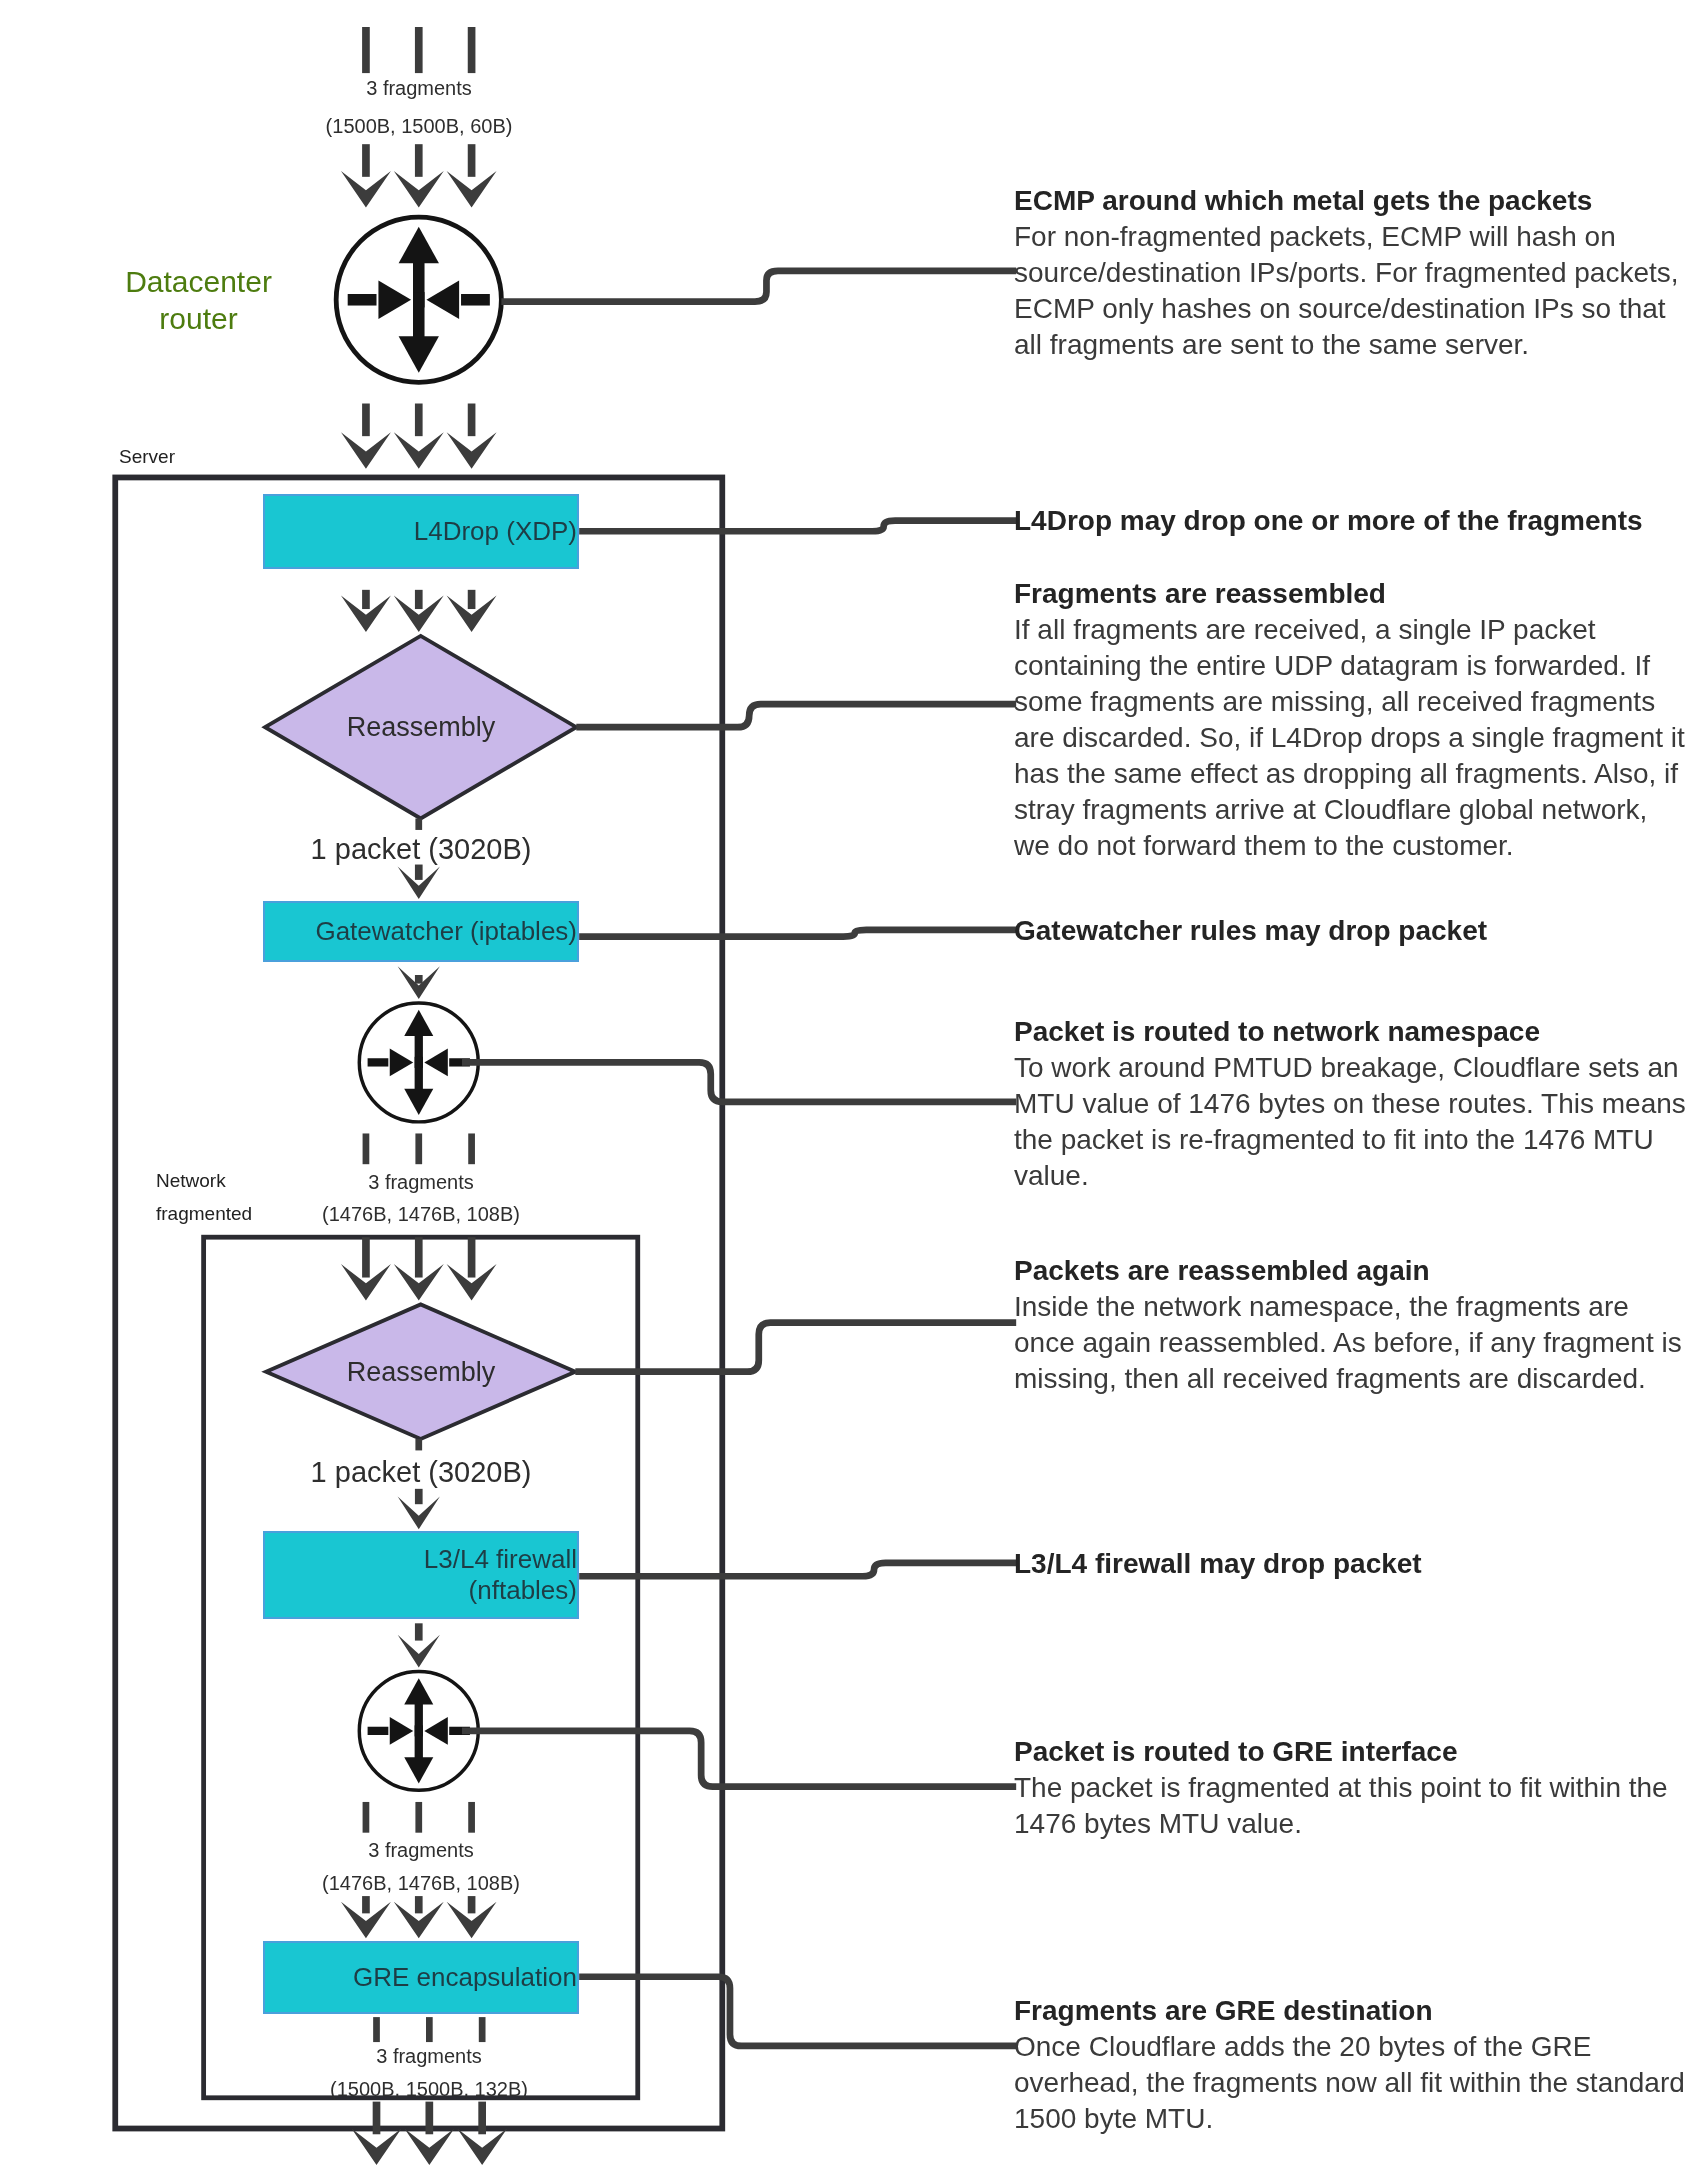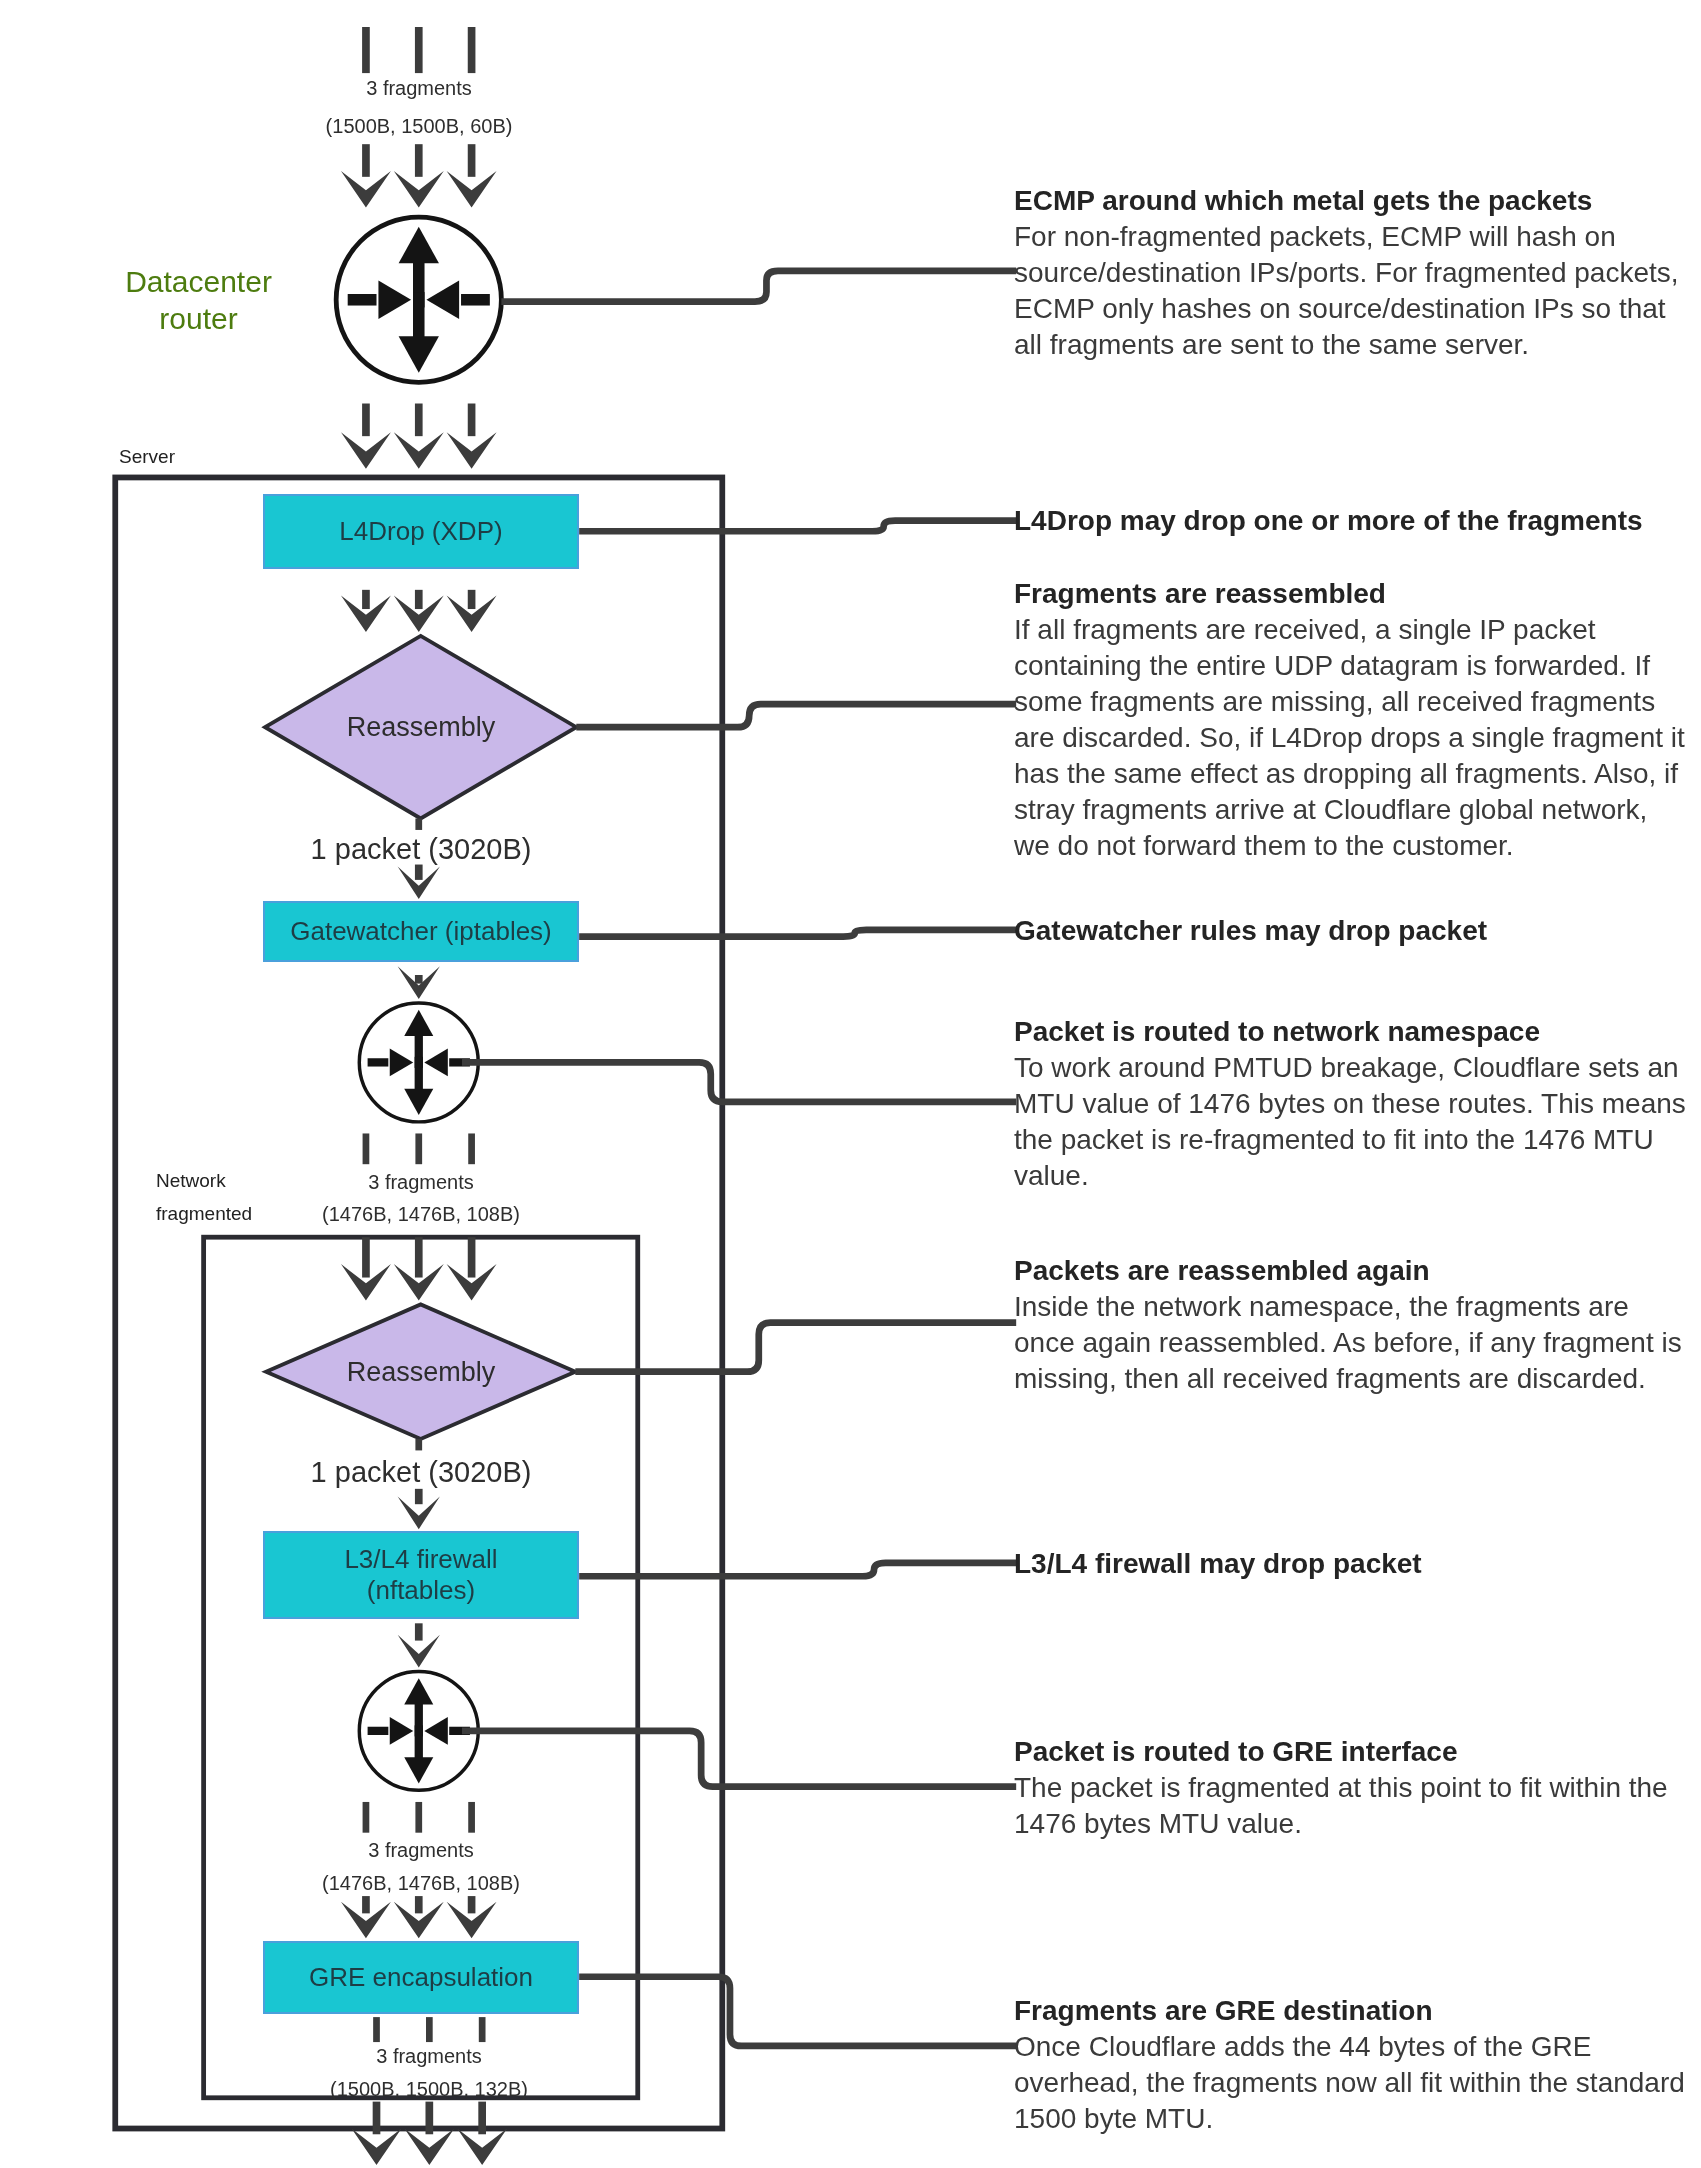--- a/index.html
+++ b/index.html
@@ -17,21 +17,21 @@
   .rcirc{fill:#ffffff;stroke:#141414;stroke-width:5;}
   .ra{stroke:#141414;stroke-width:12;fill:none;}
   .rah{fill:#141414;stroke:none;}
 
   
   .dlabel{position:absolute;transform:translate(-50%,-50%);white-space:nowrap;
           font-size:20px;color:#2e2e2e;}
   .zonelabel{position:absolute;font-size:19px;line-height:33px;color:#222;}
   .bigside{position:absolute;width:213px;text-align:center;font-size:30px;
            line-height:37px;color:#4d7c0f;}
-  .cyanbox{position:absolute;display:flex;flex-direction:column;align-items:center;
+  .cyanbox{position:absolute;display:flex;flex-direction:column;align-items:flex-end;
            justify-content:center;background:var(--cyan_fill);
            border:2.9px solid var(--cyan_border);box-sizing:border-box;
            font-size:26px;color:#1e3d45;text-align:center;line-height:31px;}
   .diamondlabel{position:absolute;transform:translate(-50%,-50%);font-size:27px;color:#2d2d2d;white-space:nowrap;}
   .sideblock{position:absolute;left:1014px;width:672px;font-size:28px;
              line-height:36px;color:#3a3a3a;}
   .sideblock .t{font-weight:bold;color:#242424;}
 </style>
 </head>
 <body>
@@ -255,17 +255,17 @@
     <div class="t">L3/L4 firewall may drop packet</div>
   </div>
 
   <div class="sideblock" style="top:1734px">
     <div class="t">Packet is routed to GRE interface</div>
     <div>The packet is fragmented at this point to fit within the 1476 bytes MTU value.</div>
   </div>
 
   <div class="sideblock" style="top:1993px">
     <div class="t">Fragments are GRE destination</div>
-    <div>Once Cloudflare adds the 44 bytes of the GRE overhead, the fragments now all fit within the standard 1500 byte MTU.</div>
+    <div>Once Cloudflare adds the 20 bytes of the GRE overhead, the fragments now all fit within the standard 1500 byte MTU.</div>
   </div>
 
 </div>
 
 
 </body></html>

